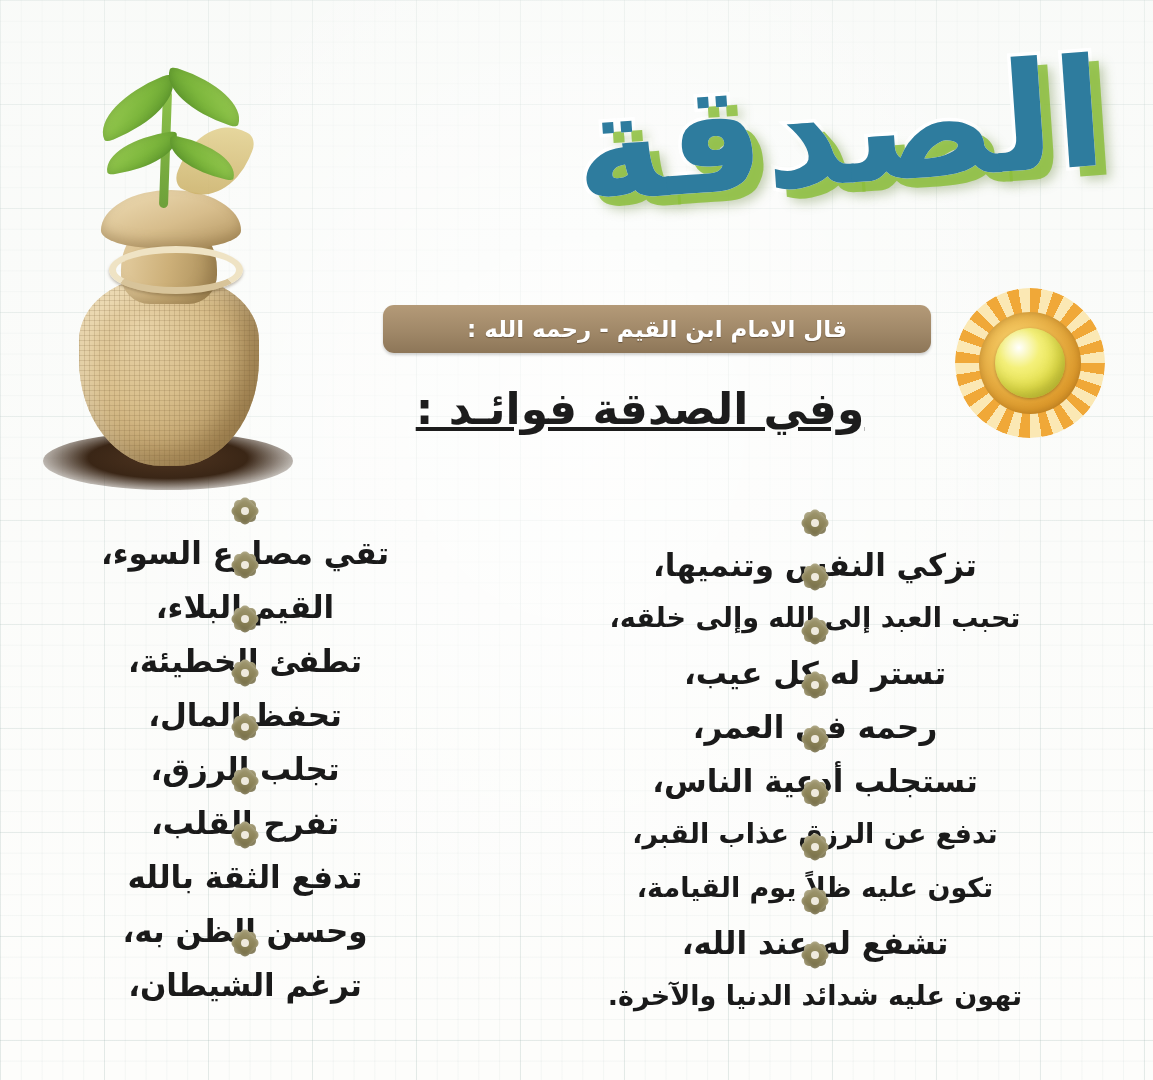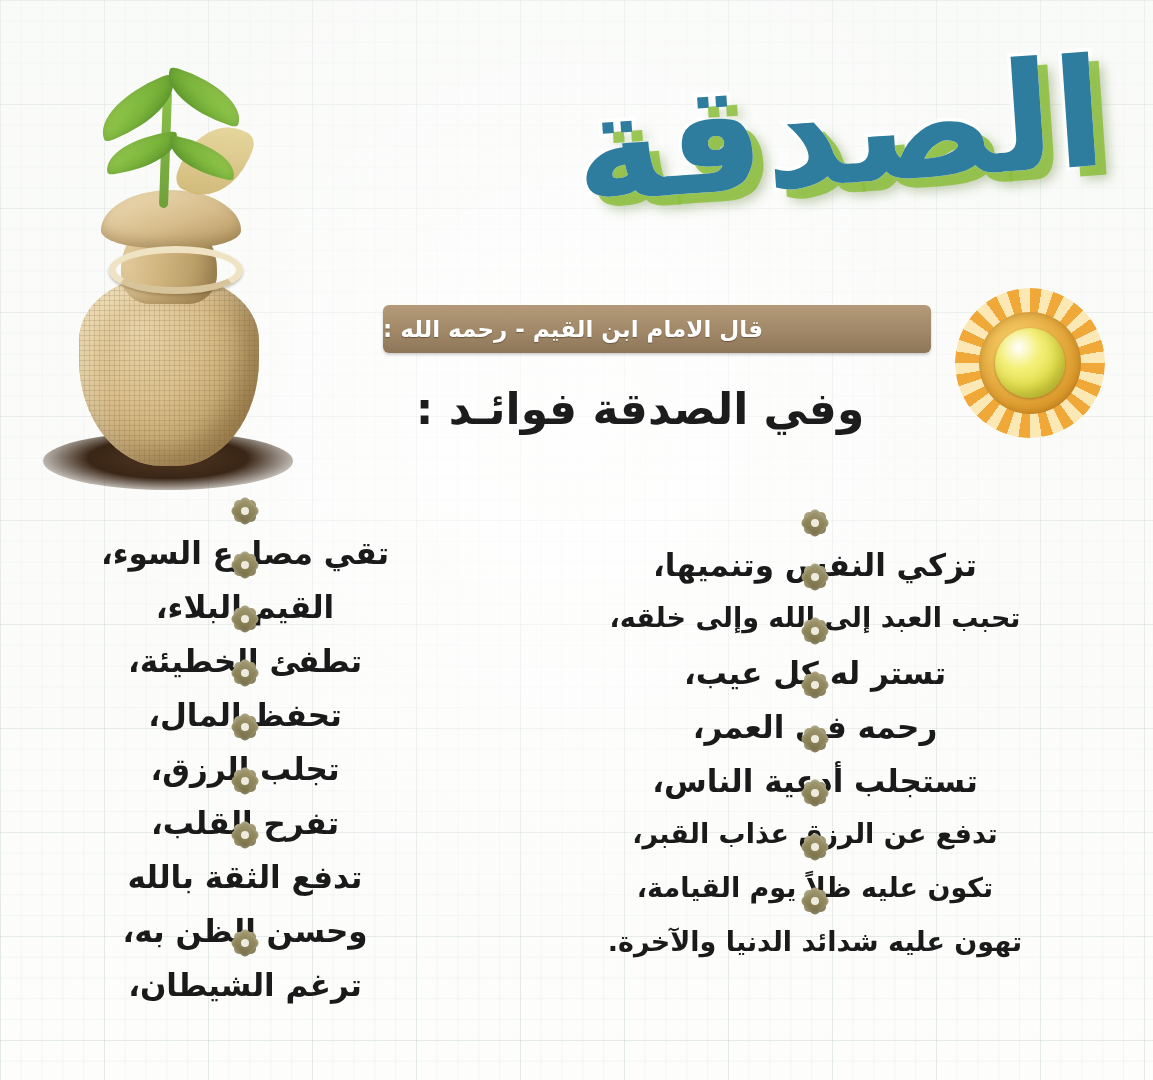--- a/index.html
+++ b/index.html
@@ -172,24 +172,24 @@
   }
 
   
   .attrib {
     position: absolute;
     top: 305px;
     left: 383px;
     width: 548px;
     height: 48px;
     background: linear-gradient(to bottom, #b49a78 0%, #a08868 55%, #8d7658 100%);
-    border-radius: 6px;
+    border-radius: 11px;
     display: flex;
     align-items: center;
-    justify-content: flex-end;
+    justify-content: center;
     box-shadow: 0 2px 3px rgba(0,0,0,0.18);
   }
   .attrib-text {
     color: #ffffff;
     font-family: "DejaVu Sans", sans-serif;
     font-size: 23px;
     font-weight: bold;
     letter-spacing: 0.5px;
     text-shadow: 0 1px 1px rgba(60,45,30,0.5);
     white-space: nowrap;
@@ -254,20 +254,21 @@
     top: 383px;
     left: 330px;
     width: 620px;
     text-align: center;
     font-family: "DejaVu Sans", sans-serif;
     font-size: 44px;
     font-weight: bold;
     color: #1c1c1c;
     letter-spacing: 0.5px;
     white-space: nowrap;
+    text-decoration: underline;
   }
 
   
   .lists {
     position: absolute;
     top: 498px;
     left: 0;
     width: 1153px;
     height: 570px;
     display: flex;
@@ -405,20 +406,26 @@
       <div class="item">
         <span class="bullet">
             <span class="dot"></span>
           </span>
         <span class="item-text small">تكون عليه ظلاً يوم القيامة،</span>
       </div>
       <div class="item">
         <span class="bullet">
             <span class="dot"></span>
           </span>
+        <span class="item-text">تشفع له عند الله،</span>
+      </div>
+      <div class="item">
+        <span class="bullet">
+            <span class="dot"></span>
+          </span>
         <span class="item-text small">تهون عليه شدائد الدنيا والآخرة.</span>
       </div>
     </div>
 
     <div class="col col-right">
       <div class="item">
         <span class="bullet">
             <span class="dot"></span>
           </span>
         <span class="item-text">تقي مصارع السوء،</span>

